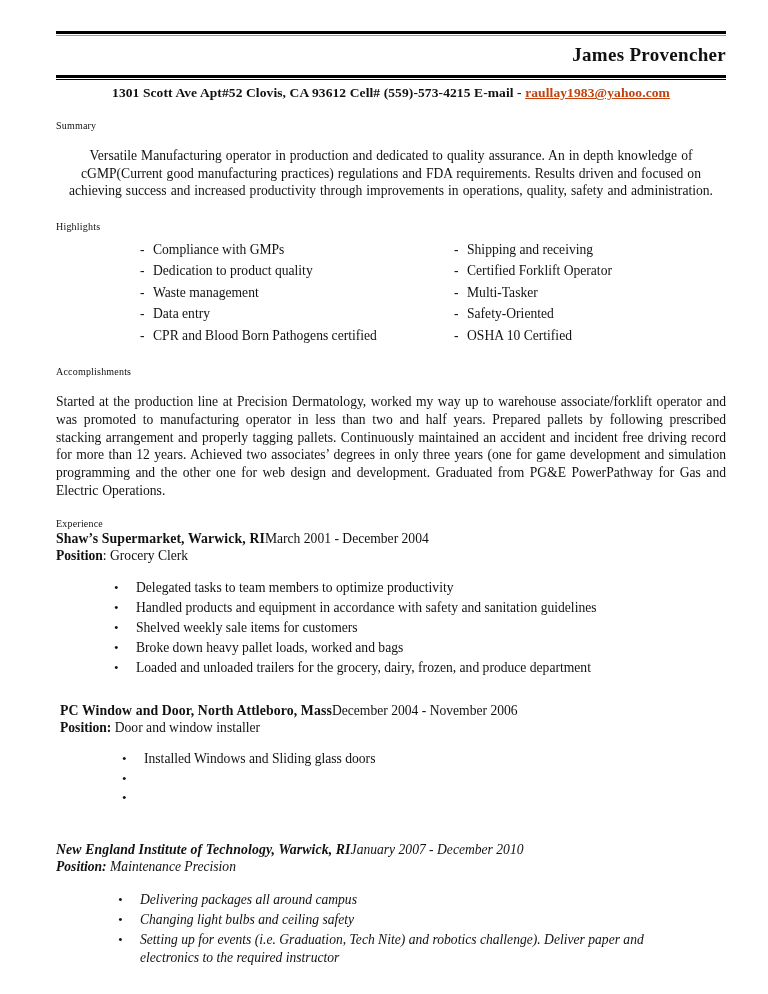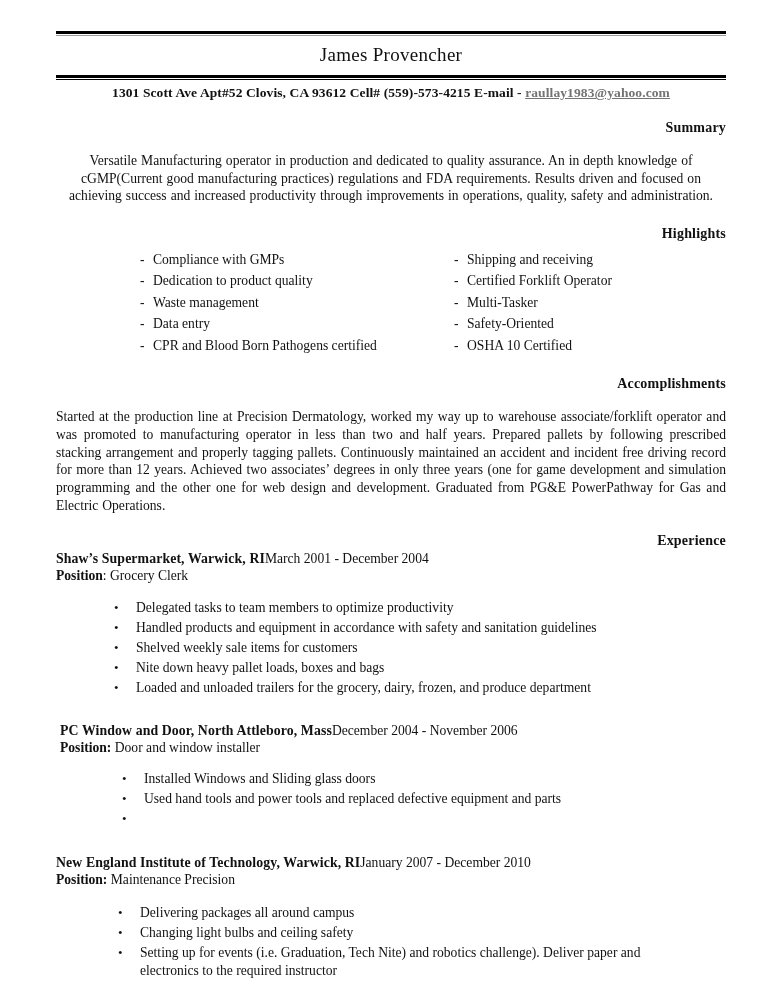--- a/index.html
+++ b/index.html
@@ -42,42 +42,42 @@
   }
   .rule-bottom {
     margin-top: 4px;
     border-top: 3px solid #000000;
     border-bottom: 1px solid #000000;
     height: 1px;
     font-size: 0;
     line-height: 0;
   }
   .name {
-    text-align: center;
+    text-align: right;
     font-size: 19px;
-    font-weight: normal;
+    font-weight: bold;
     letter-spacing: 0.3px;
     padding: 8px 0 5px 0;
   }
   .contact {
     text-align: center;
     font-size: 13.5px;
     font-weight: bold;
     padding: 5px 0 0 0;
     letter-spacing: 0.1px;
   }
   .email-link {
     text-decoration: underline;
   }
 
   
   .section-title {
-    text-align: right;
-    font-weight: bold;
-    font-size: 14px;
+    text-align: left;
+    font-weight: normal;
+    font-size: 10px;
     letter-spacing: 0.2px;
   }
   .para {
     font-size: 13.6px;
     line-height: 1.30;
     text-align: center;
     word-spacing: 0.6px;
   }
   .para.justify {
     text-align: justify;
@@ -161,38 +161,38 @@
     line-height: 1.32;
   }
   .bullet-text {
     flex: 1 1 auto;
     max-width: 560px;
   }
   
   .job.j2 { margin-top: 24px; padding-left: 4px; }
   .job.j2 .bullets { margin-top: 14px; }
   .job.j2 .bullet-dot { padding-left: 62px; }
-  .job.j3 { margin-top: 26px; }
+  .job.j3 { margin-top: 34px; font-style: italic; }
   .job.j3 .bullets { margin-top: 16px; }
   .job.j3 .bullet-dot { padding-left: 62px; }
   .job.j1 .job-dates { padding-right: 14px; }
   .job.j2 .job-dates { padding-right: 18px; }
   .job.j3 .job-dates { padding-right: 38px; }
 </style>
 </head>
 <body>
 
 <div class="page">
   <div class="sheet">
 
     <div class="rule-top"></div>
     <div class="name">James Provencher</div>
     <div class="rule-bottom"></div>
     <div class="contact">
-      <span>1301 Scott Ave Apt#52 Clovis, CA 93612  Cell# (559)-573-4215  E-mail - </span><a class="email-link" href="#" id="email-link" style="color: #737373;">raullay1983@yahoo.com</a>
+      <span>1301 Scott Ave Apt#52 Clovis, CA 93612  Cell# (559)-573-4215  E-mail - </span><a class="email-link" href="#" id="email-link" style="color: #c2410c;">raullay1983@yahoo.com</a>
     </div>
 
     <div class="section-title" id="summary-title">Summary</div>
     <div class="para" id="summary-text">Versatile Manufacturing operator in production and dedicated to quality assurance. An in depth knowledge of cGMP(Current good manufacturing practices) regulations and FDA requirements. Results driven and focused on achieving success and increased productivity through improvements in operations, quality, safety and administration.</div>
 
     <div class="section-title" id="highlights-title">Highlights</div>
     <div class="highlights">
       <div class="hl-col left" id="hl-left">
           <div class="hl-item">
             <span class="hl-dash">-</span>
@@ -258,42 +258,41 @@
             <li>
               <span class="bullet-dot">•</span>
               <span class="bullet-text">Handled products and equipment in accordance with safety and sanitation guidelines</span>
             </li>
             <li>
               <span class="bullet-dot">•</span>
               <span class="bullet-text">Shelved weekly sale items for customers</span>
             </li>
             <li>
               <span class="bullet-dot">•</span>
-              <span class="bullet-text">Nite down heavy pallet loads, boxes and bags</span>
+              <span class="bullet-text">Broke down heavy pallet loads, worked and bags</span>
             </li>
             <li>
               <span class="bullet-dot">•</span>
               <span class="bullet-text">Loaded and unloaded trailers for the grocery, dairy, frozen, and produce department</span>
             </li>
           </ul>
         </div>
         <div class="job j2">
           <div class="job-head">
             <span class="job-org">PC Window and Door, North Attleboro, Mass</span>
             <span class="job-dates">December 2004 - November 2006</span>
           </div>
           <div class="job-position"><span class="plabel">Position:</span><span></span><span> Door and window installer</span></div>
           <ul class="bullets">
             <li>
               <span class="bullet-dot">•</span>
               <span class="bullet-text">Installed Windows and Sliding glass doors</span>
             </li>
             <li>
               <span class="bullet-dot">•</span>
-              <span class="bullet-text">Used hand tools and power tools and replaced defective equipment and parts</span>
             </li>
             <li>
               <span class="bullet-dot">•</span>
             </li>
           </ul>
         </div>
         <div class="job j3">
           <div class="job-head">
             <span class="job-org">New England Institute of Technology, Warwick, RI</span>
             <span class="job-dates">January 2007 - December 2010</span>

